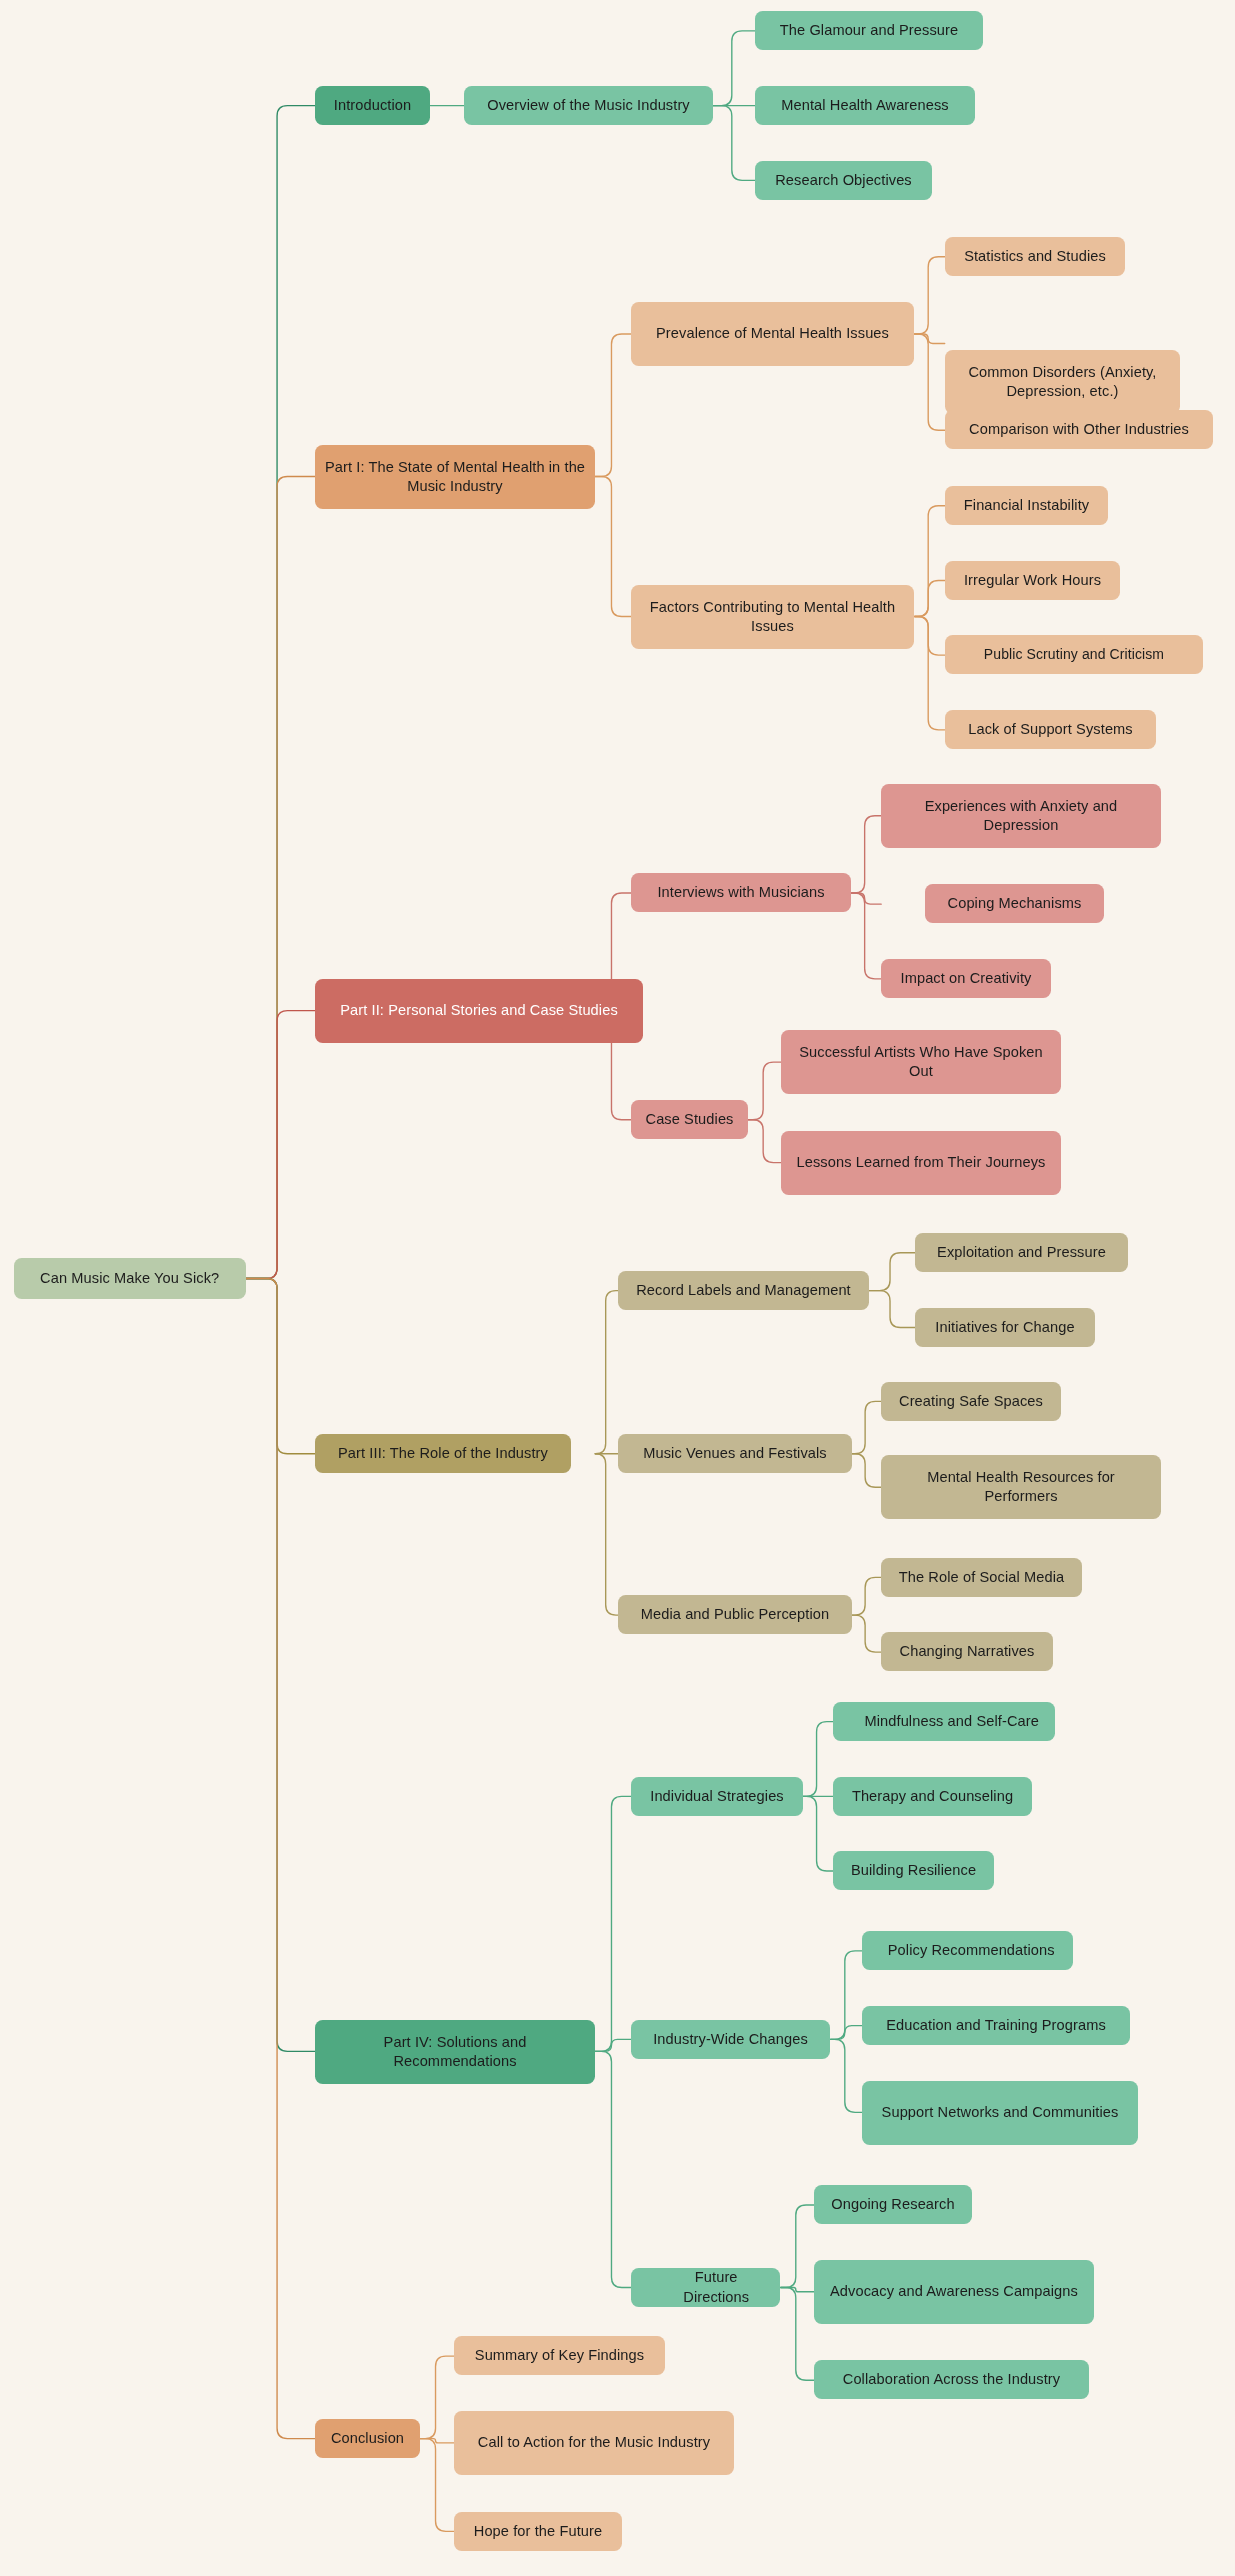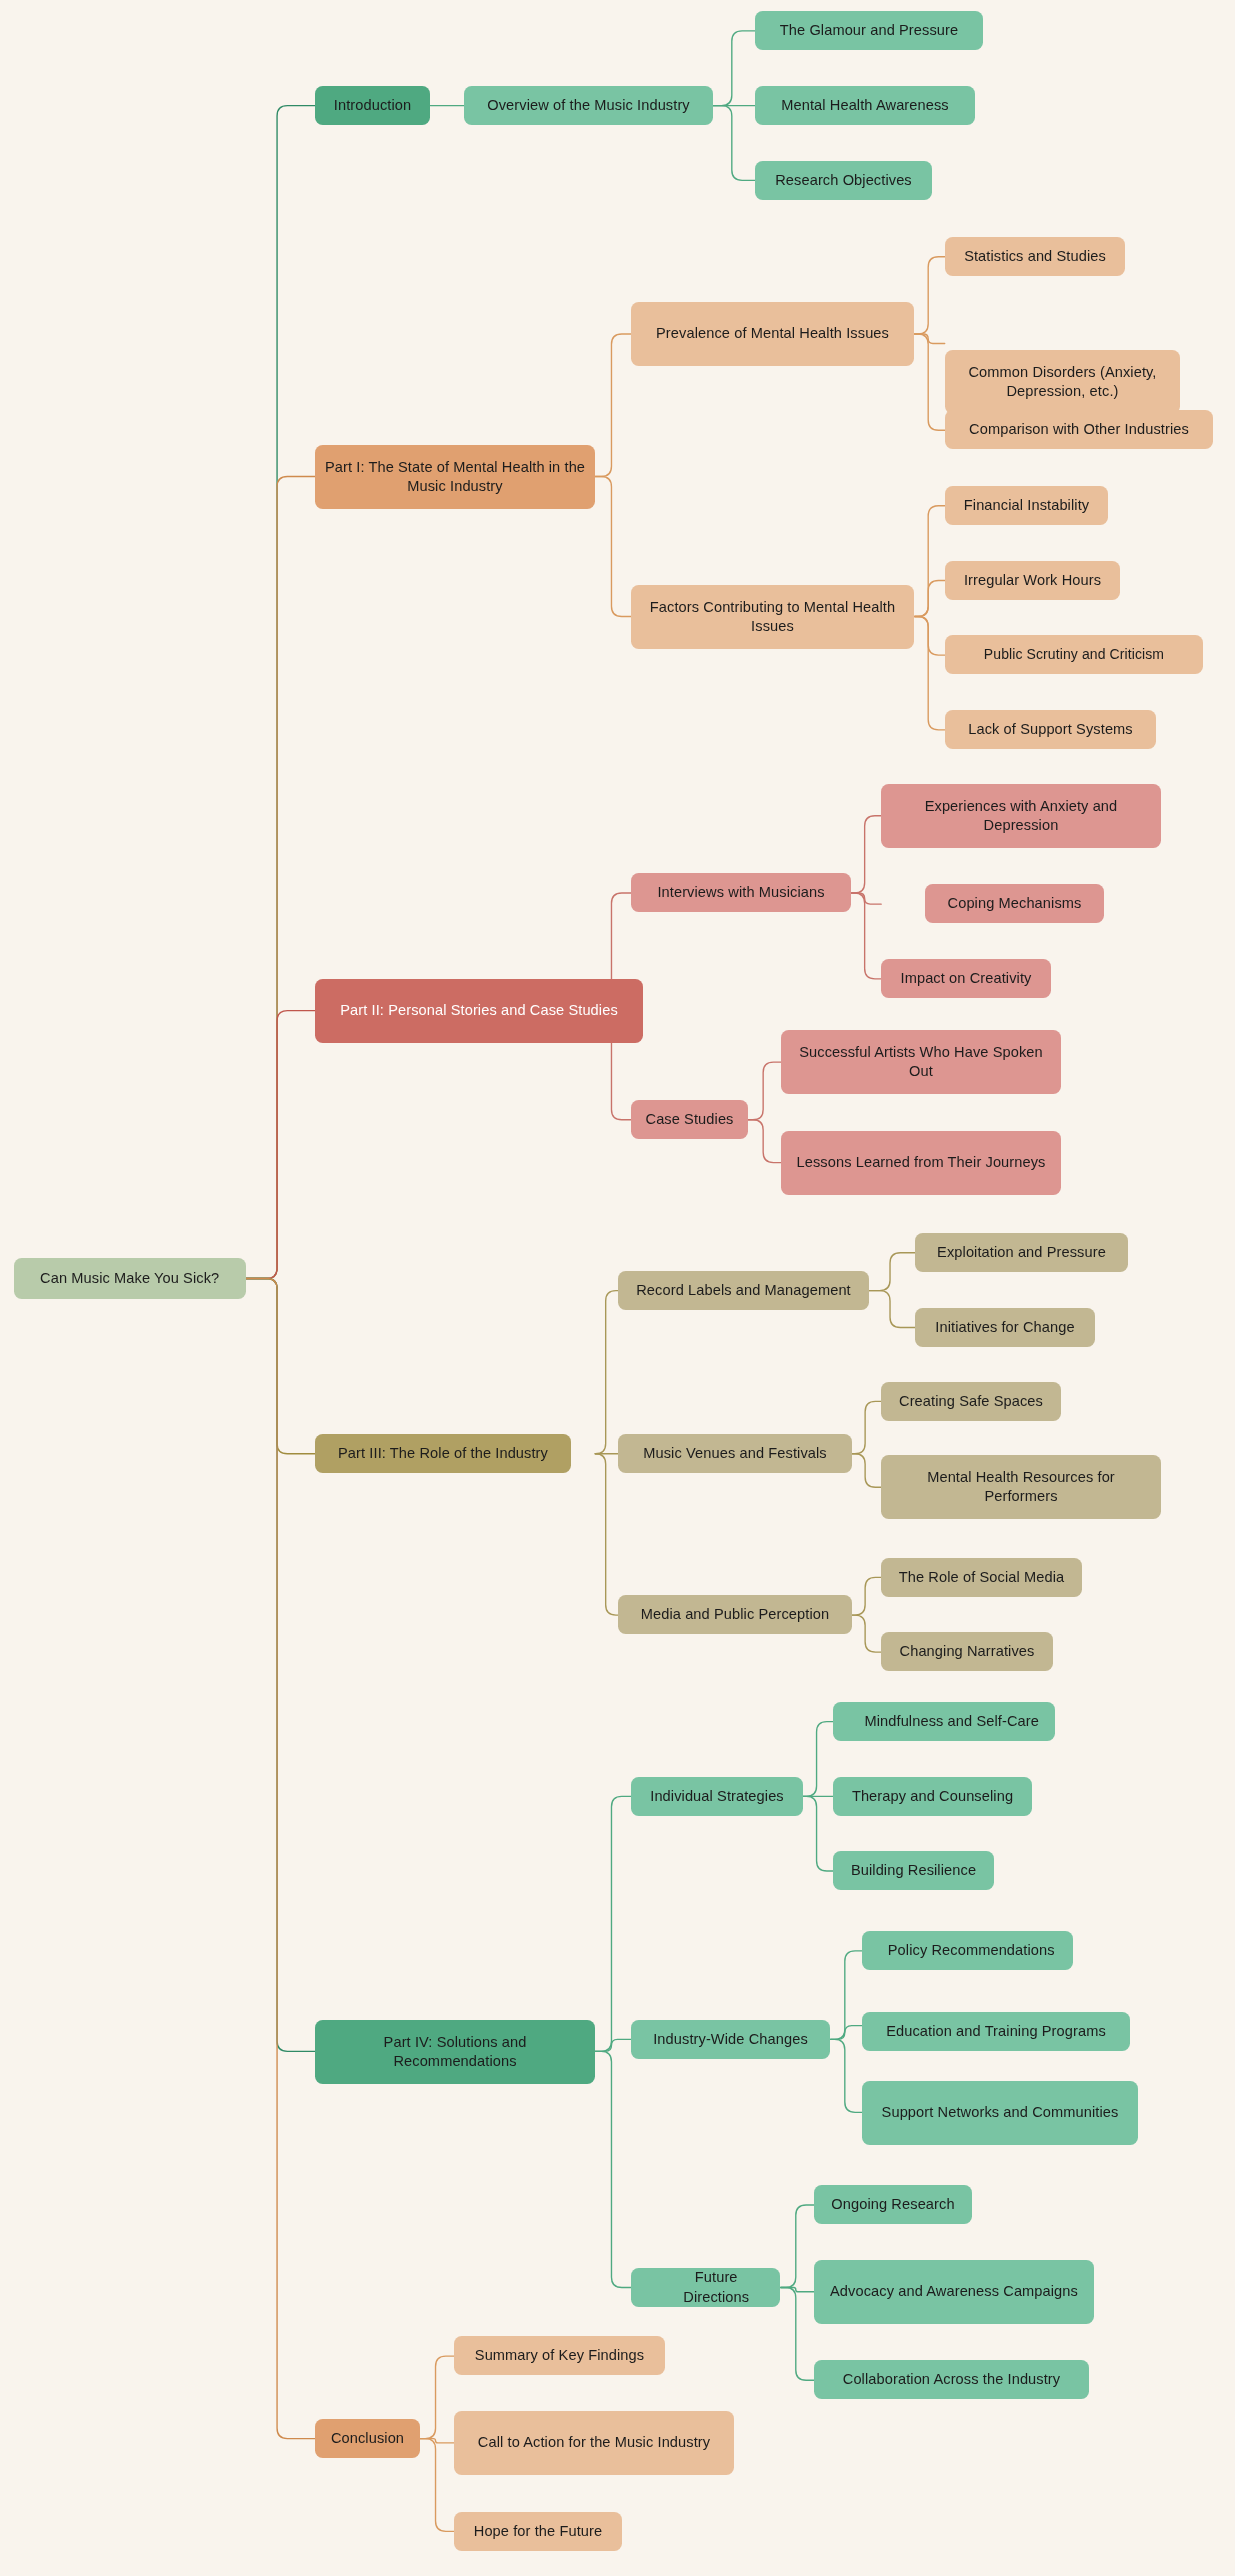--- a/index.html
+++ b/index.html
@@ -116,21 +116,21 @@
       <div class="node" style="left: 618px; top: 1595px; width: 234px; height: 39px; background: rgb(194, 183, 146); font-size: 14.6px;">Media and Public Perception</div>
       <div class="node" style="left: 881px; top: 1558px; width: 201px; height: 39px; background: rgb(194, 183, 146); font-size: 14.6px;">The Role of Social Media</div>
       <div class="node" style="left: 881px; top: 1632px; width: 172px; height: 39px; background: rgb(194, 183, 146); font-size: 14.6px;">Changing Narratives</div>
       <div class="node" style="left: 315px; top: 2020px; width: 280px; height: 64px; background: rgb(79, 169, 129); font-size: 14.6px;">Part IV: Solutions and Recommendations</div>
       <div class="node" style="left: 631px; top: 1777px; width: 172px; height: 39px; background: rgb(121, 196, 163); font-size: 14.6px;">Individual Strategies</div>
       <div class="node" style="left: 833px; top: 1702px; width: 222px; height: 39px; background: rgb(121, 196, 163); font-size: 14.6px; padding-left: 24px;">Mindfulness and Self-Care</div>
       <div class="node" style="left: 833px; top: 1777px; width: 199px; height: 39px; background: rgb(121, 196, 163); font-size: 14.6px;">Therapy and Counseling</div>
       <div class="node" style="left: 833px; top: 1851px; width: 161px; height: 39px; background: rgb(121, 196, 163); font-size: 14.6px;">Building Resilience</div>
       <div class="node" style="left: 631px; top: 2020px; width: 199px; height: 39px; background: rgb(121, 196, 163); font-size: 14.6px;">Industry-Wide Changes</div>
       <div class="node" style="left: 862px; top: 1931px; width: 211px; height: 39px; background: rgb(121, 196, 163); font-size: 14.6px; padding-left: 16px;">Policy Recommendations</div>
-      <div class="node" style="left: 862px; top: 2006px; width: 268px; height: 39px; background: rgb(121, 196, 163); font-size: 14.6px; margin-top: 6px;">Education and Training Programs</div>
+      <div class="node" style="left: 862px; top: 2006px; width: 268px; height: 39px; background: rgb(121, 196, 163); font-size: 14.6px;">Education and Training Programs</div>
       <div class="node" style="left: 862px; top: 2081px; width: 276px; height: 64px; background: rgb(121, 196, 163); font-size: 14.6px;">Support Networks and Communities</div>
       <div class="node" style="left: 631px; top: 2268px; width: 149px; height: 39px; background: rgb(121, 196, 163); font-size: 14.6px; padding-left: 30px;">Future Directions</div>
       <div class="node" style="left: 814px; top: 2185px; width: 158px; height: 39px; background: rgb(121, 196, 163); font-size: 14.6px;">Ongoing Research</div>
       <div class="node" style="left: 814px; top: 2260px; width: 280px; height: 64px; background: rgb(121, 196, 163); font-size: 14.6px;">Advocacy and Awareness Campaigns</div>
       <div class="node" style="left: 814px; top: 2360px; width: 275px; height: 39px; background: rgb(121, 196, 163); font-size: 14.6px;">Collaboration Across the Industry</div>
       <div class="node" style="left: 315px; top: 2419px; width: 105px; height: 39px; background: rgb(224, 160, 112); font-size: 14.6px;">Conclusion</div>
       <div class="node" style="left: 454px; top: 2336px; width: 211px; height: 39px; background: rgb(233, 191, 155); font-size: 14.6px;">Summary of Key Findings</div>
       <div class="node" style="left: 454px; top: 2411px; width: 280px; height: 64px; background: rgb(233, 191, 155); font-size: 14.6px;">Call to Action for the Music Industry</div>
       <div class="node" style="left: 454px; top: 2512px; width: 168px; height: 39px; background: rgb(233, 191, 155); font-size: 14.6px;">Hope for the Future</div>
     </div>

